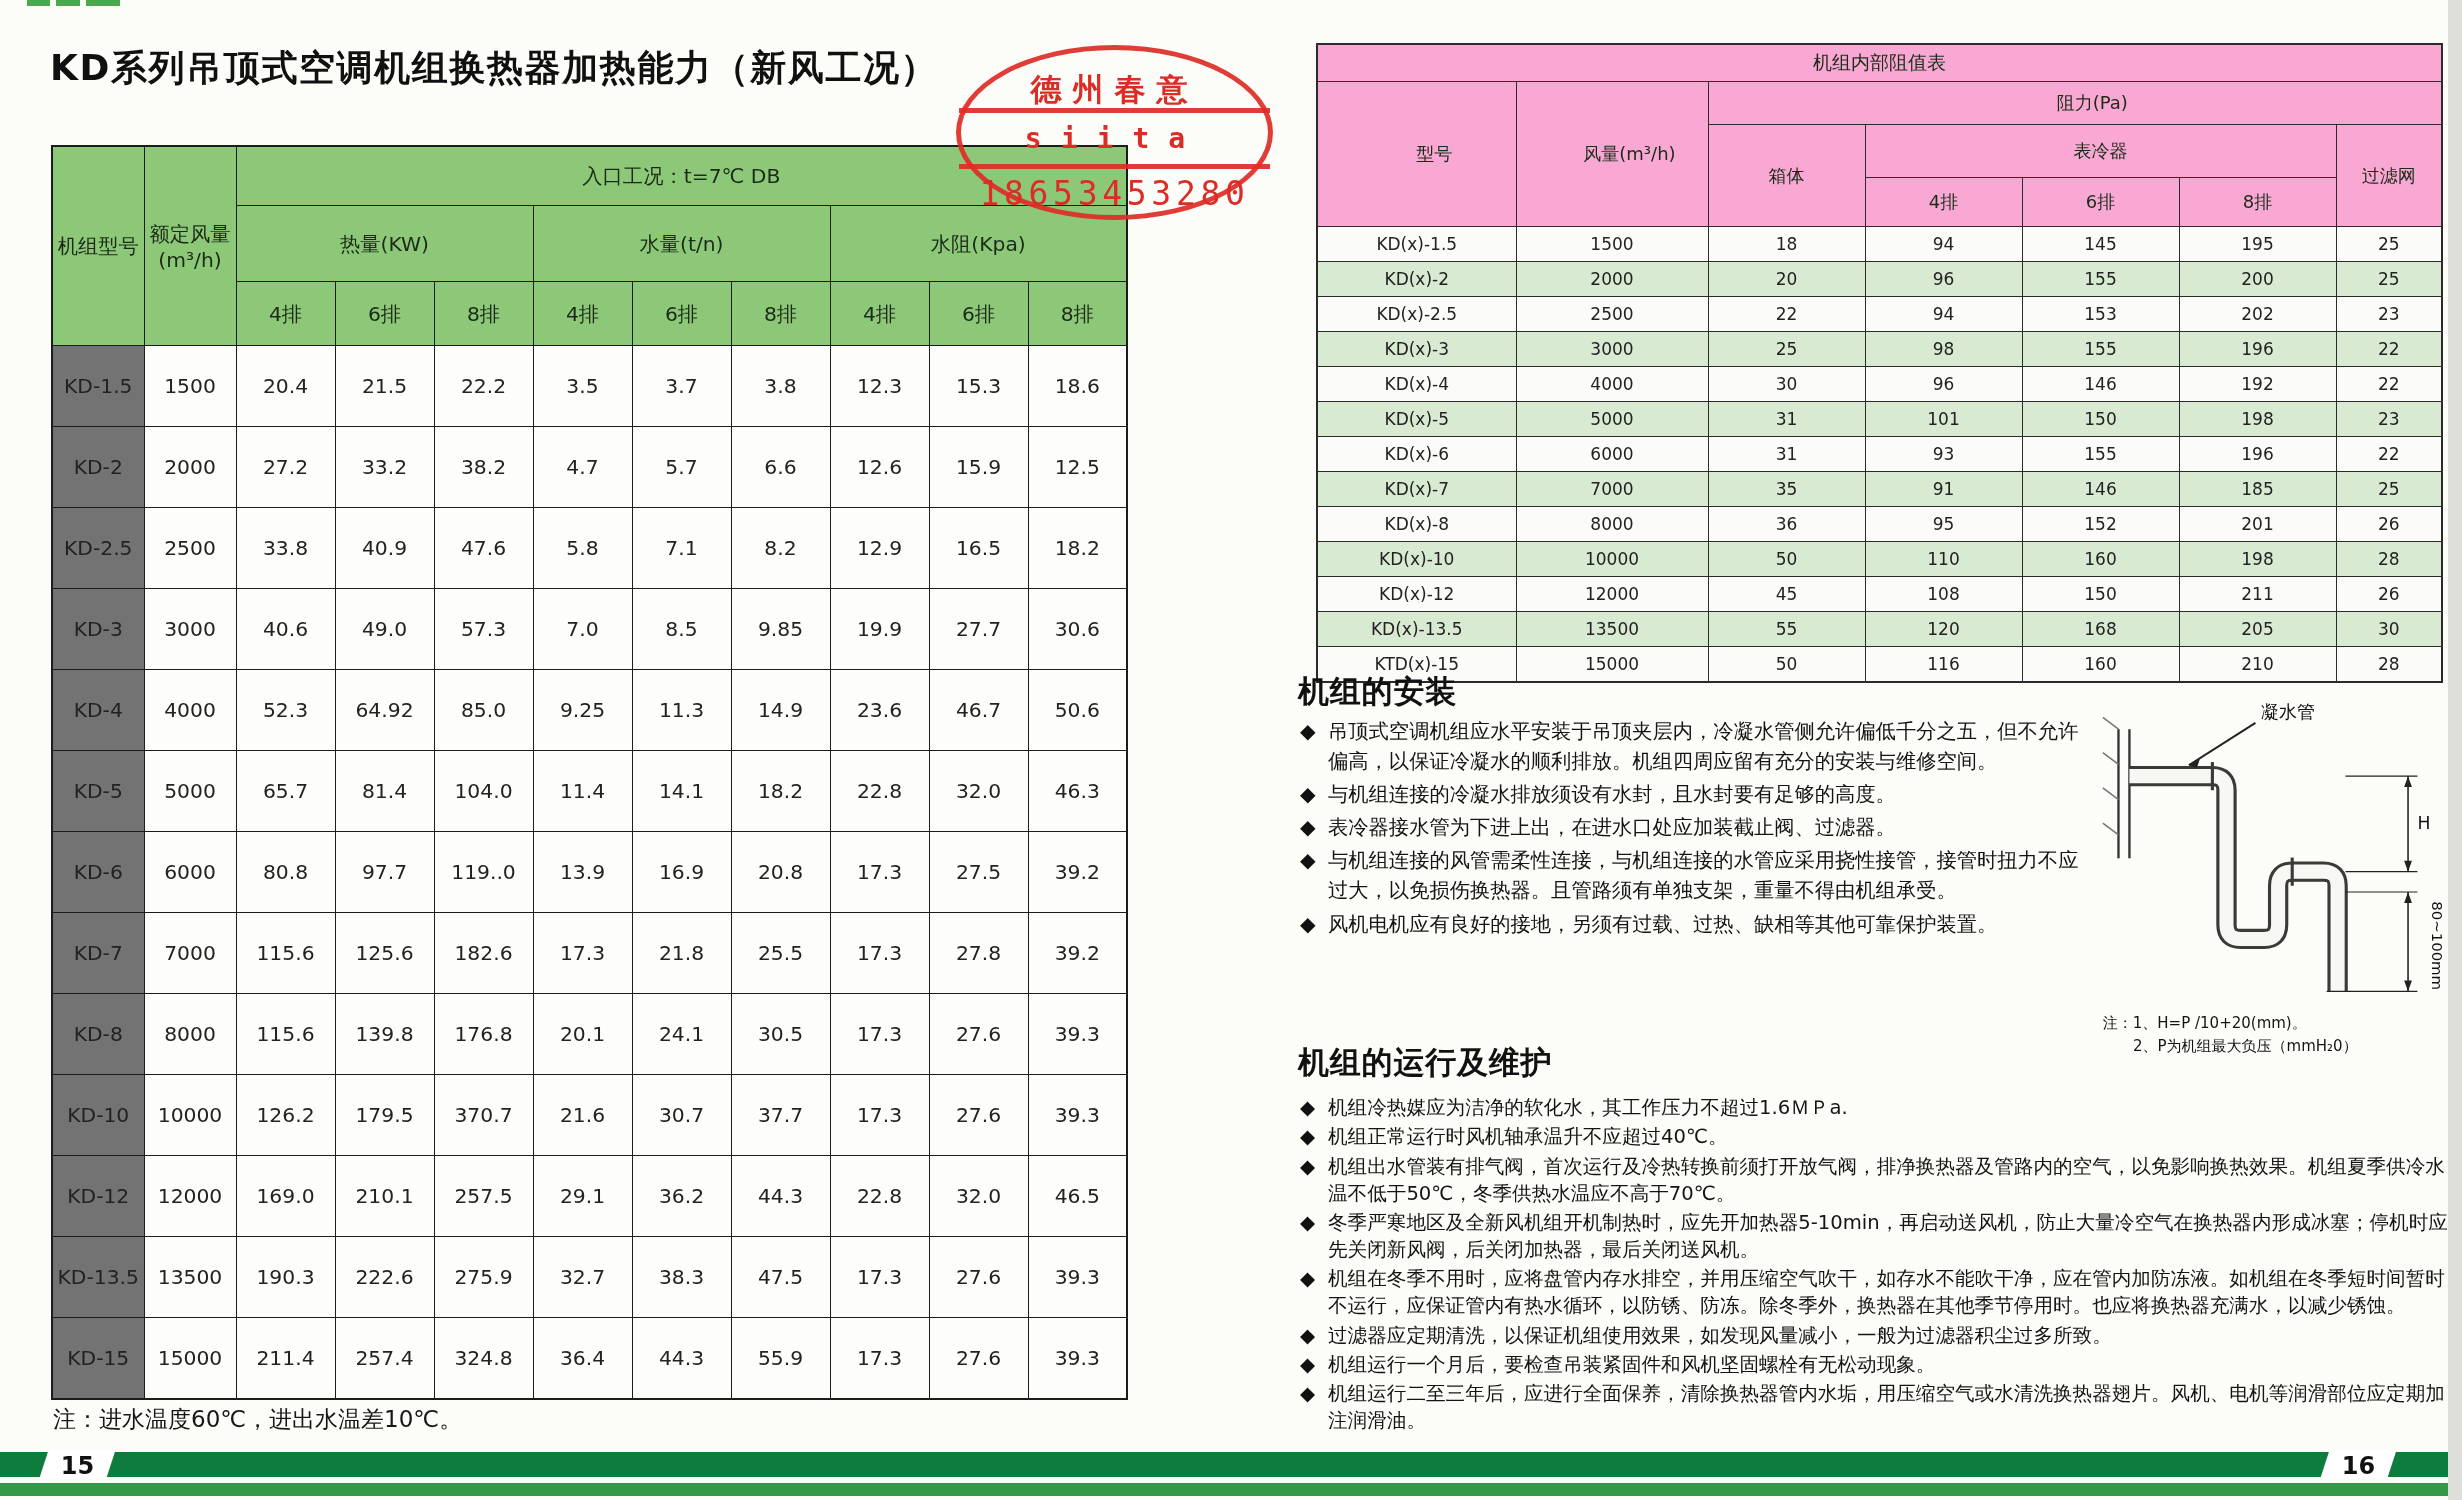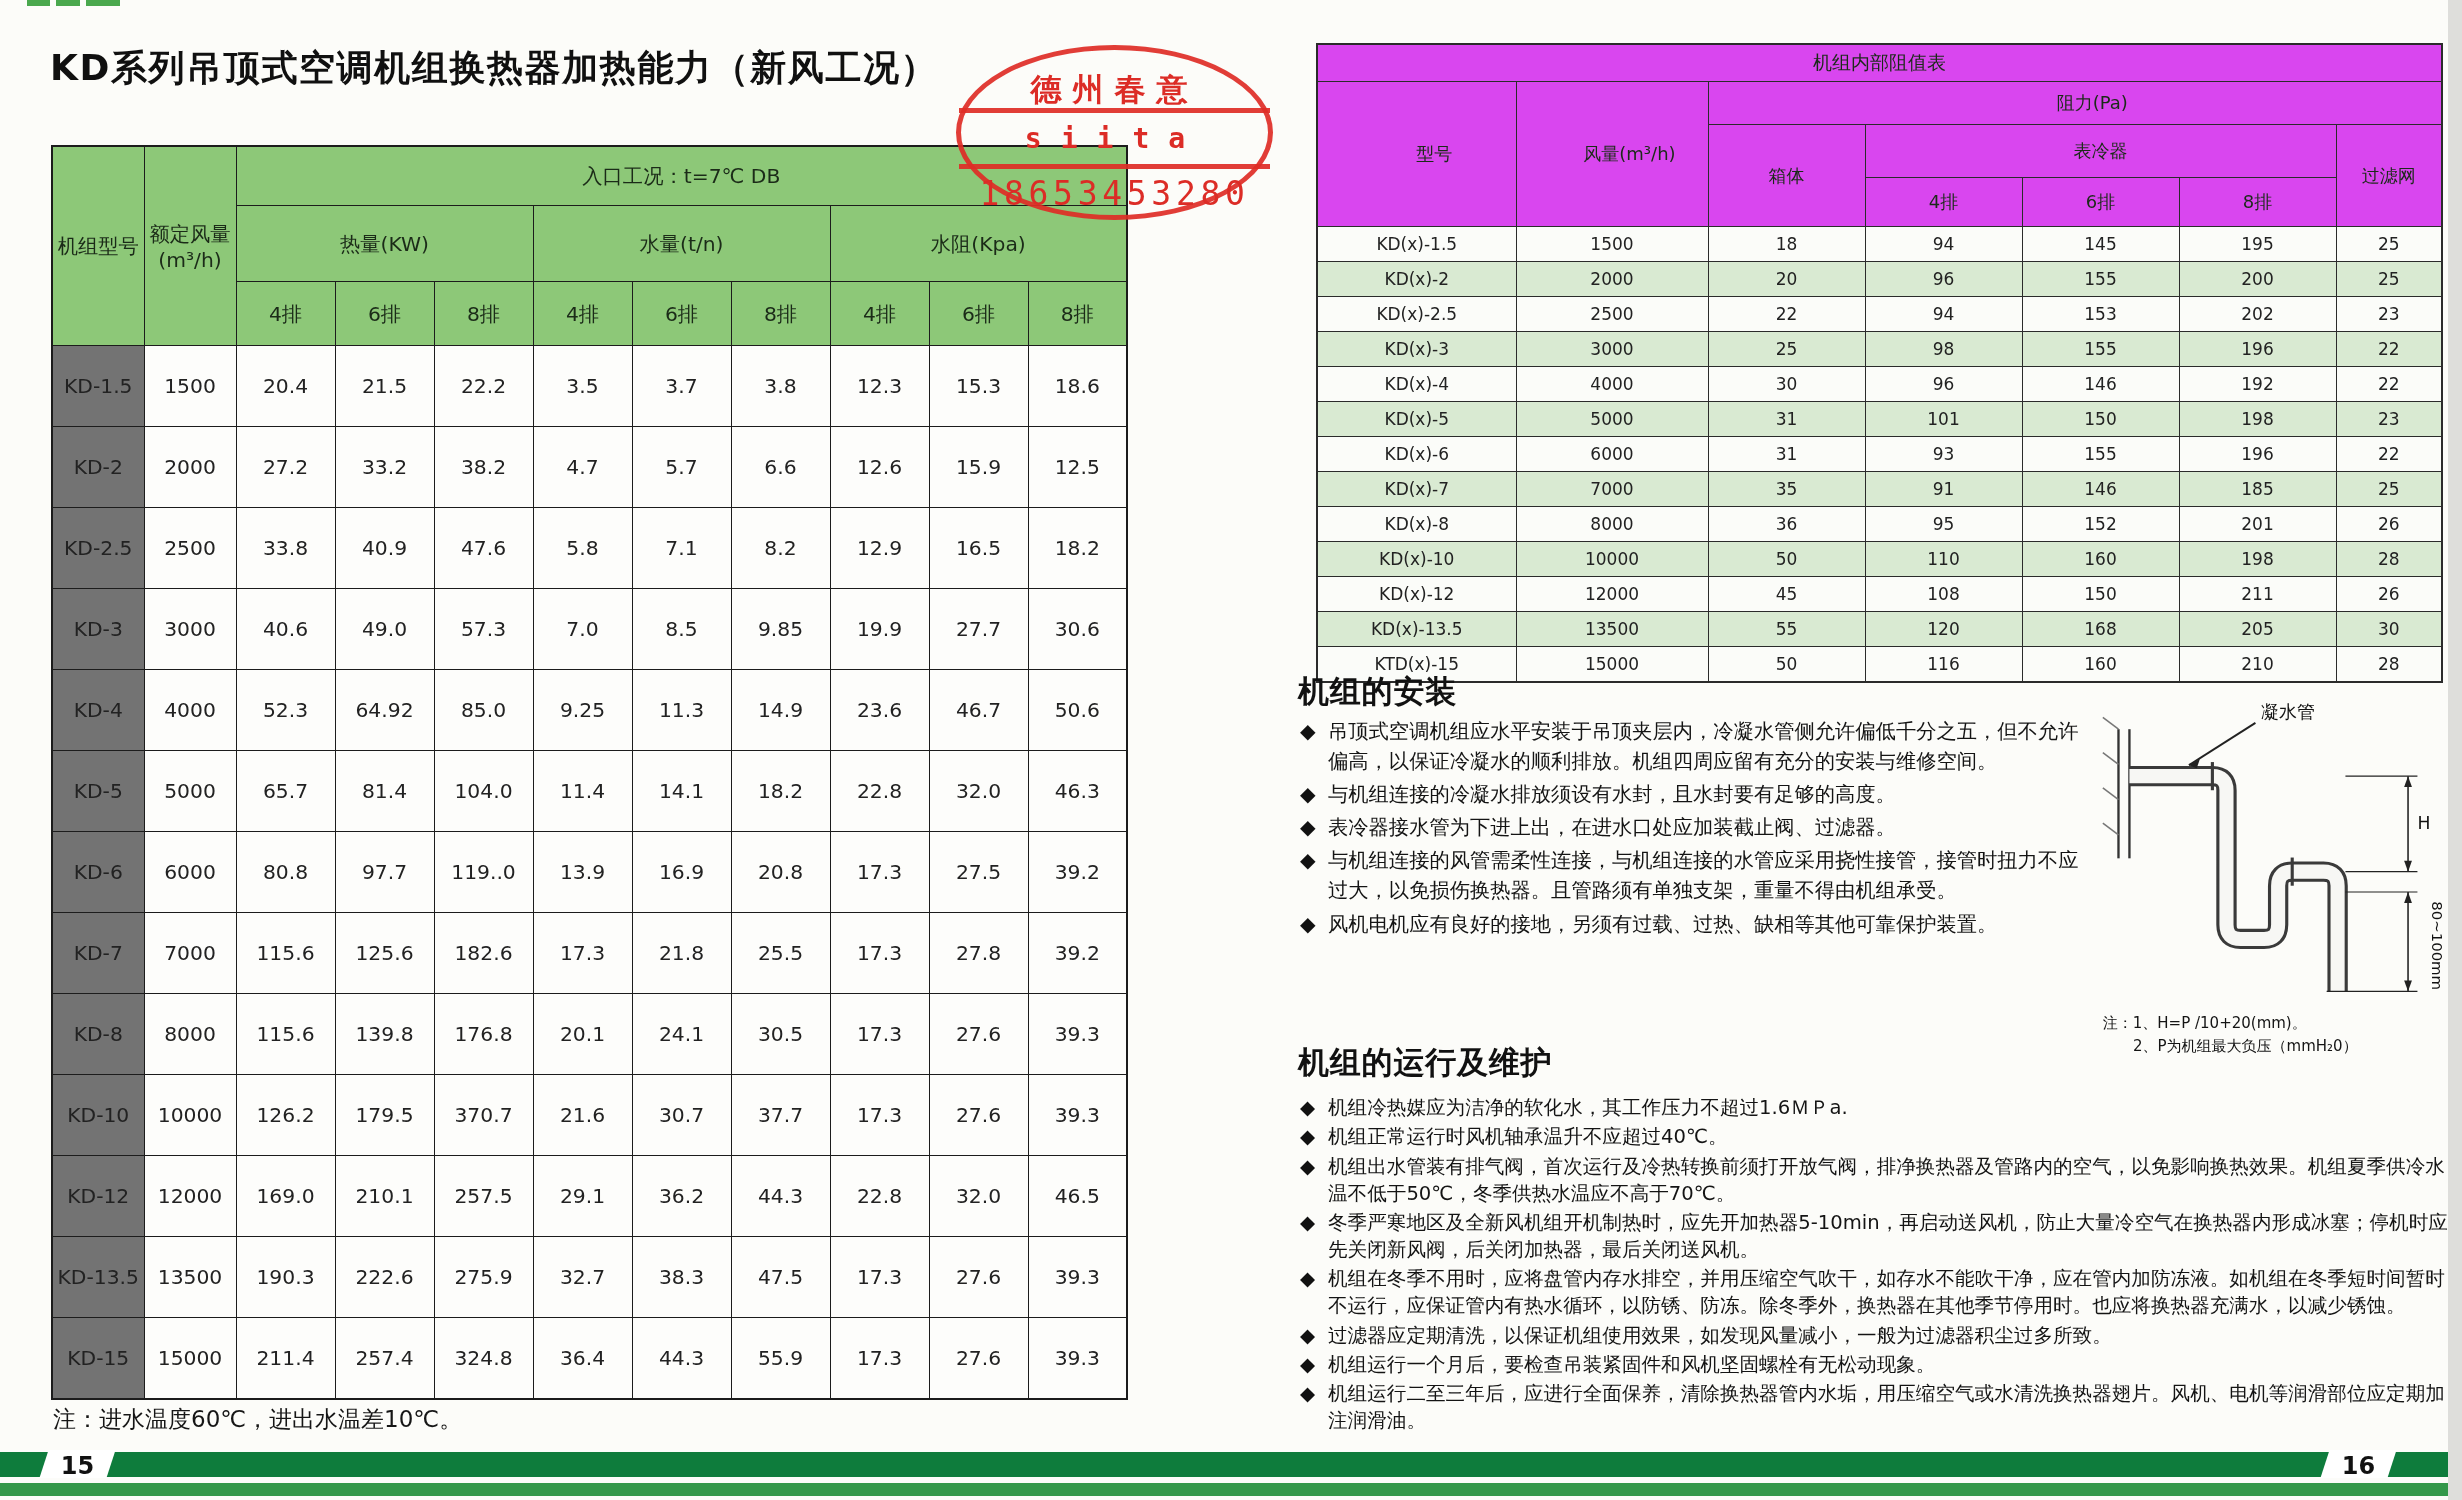--- a/index.html
+++ b/index.html
@@ -52,21 +52,21 @@
     font-size:33px;color:#dc2c26;letter-spacing:4.7px;}
   
   .tright{
     position:absolute;left:1316px;top:43px;width:1126px;
     border:2.3px solid #2b2b2b;background:#fbfcf9;
   }
   .tright th,.tright td{
     border:1.6px solid #2b2b2b;text-align:center;vertical-align:middle;
     font-weight:normal;font-size:18px;color:#222;padding:0 3.1px;
   }
-  .tright th{background:#d946ef;color:#1b2b18;}
+  .tright th{background:#f9a8d4;color:#1b2b18;}
   .tright .cap th{height:36px;font-size:19px;}
   .tright .r1 th{height:42px;padding-left:38px;}
   .tright .r2 th{height:52px;}
   .tright .r3 th{height:48px;}
   .tright tbody td{height:34px;font-size:17px;}
   .tright tbody tr:nth-child(even) td{background:#d9ead2;}
   .tright tbody tr:nth-child(odd) td{background:#fbfcf9;}
   
   .sec-head{
     position:absolute;font-size:31px;font-weight:bold;color:#111;

